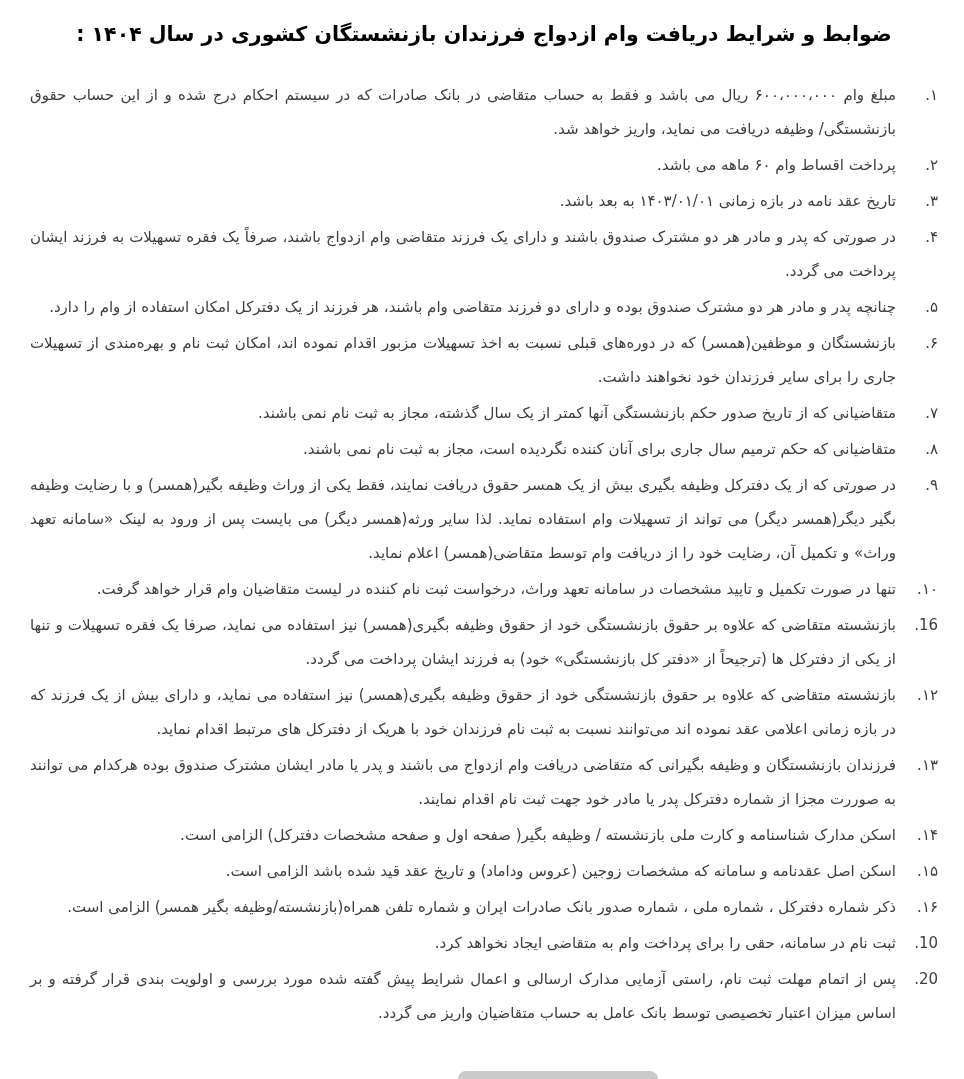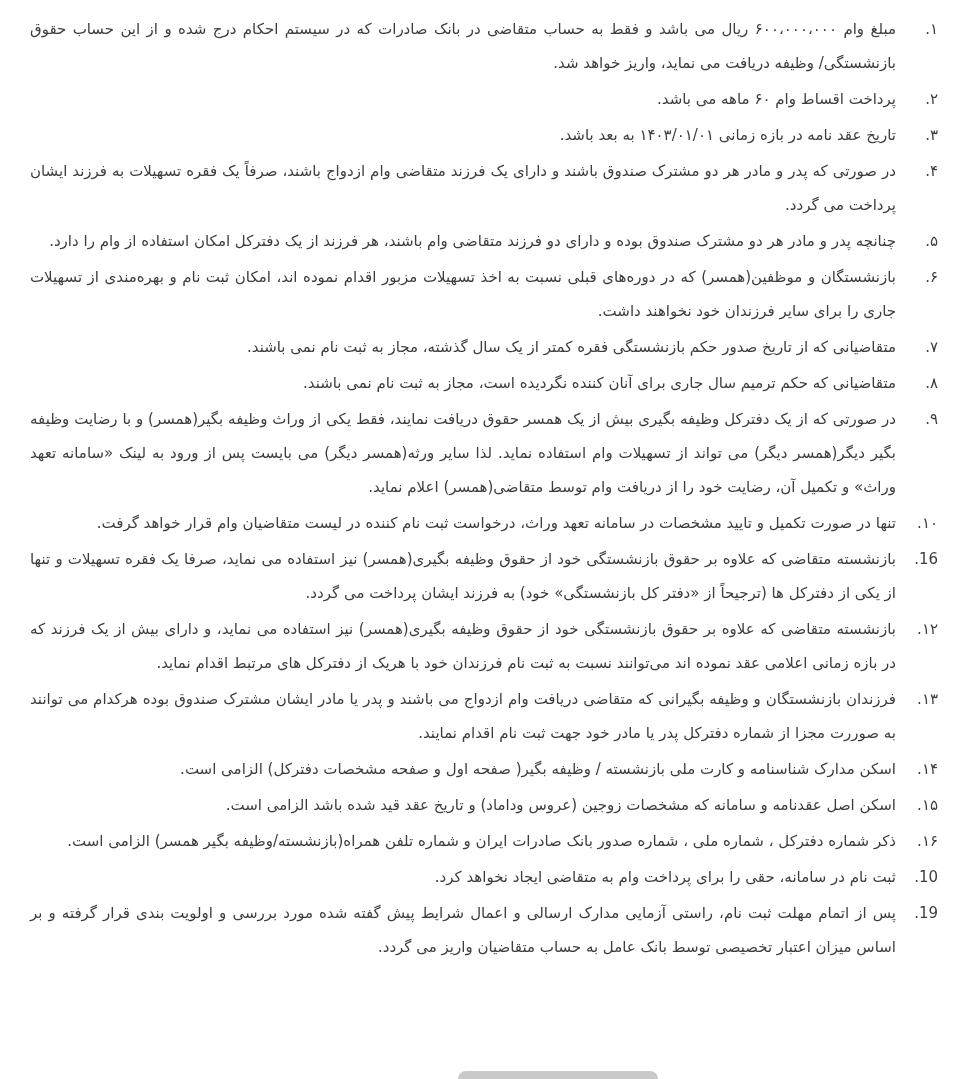--- a/index.html
+++ b/index.html
@@ -58,20 +58,21 @@
     width: 200px;
     height: 16px;
     border-radius: 8px;
     background: #c9c9c9;
   }
 </style>
 </head>
 <body>
 
 <div class="page">
+  <h1 class="doc-title">ضوابط و شرایط دریافت وام ازدواج فرزندان بازنشستگان کشوری در سال ۱۴۰۴ :</h1>
 
   <ol class="conditions-list" id="conditions-list">
       <li class="item">
         <span class="num">۱.</span>
         <div class="txt">مبلغ وام ۶۰۰،۰۰۰،۰۰۰ ریال می باشد و فقط به حساب متقاضی در بانک صادرات که در سیستم احکام درج شده و از این حساب حقوق بازنشستگی/ وظیفه دریافت می نماید، واریز خواهد شد.</div>
       </li>
       <li class="item">
         <span class="num">۲.</span>
         <div class="txt">پرداخت اقساط وام ۶۰ ماهه می باشد.</div>
       </li>
@@ -86,21 +87,21 @@
       <li class="item">
         <span class="num">۵.</span>
         <div class="txt">چنانچه پدر و مادر هر دو مشترک صندوق بوده و دارای دو فرزند متقاضی وام باشند، هر فرزند از یک دفترکل امکان استفاده از  وام را دارد.</div>
       </li>
       <li class="item">
         <span class="num">۶.</span>
         <div class="txt">بازنشستگان و موظفین(همسر) که در دوره‌های قبلی نسبت به اخذ تسهیلات مزبور اقدام نموده اند، امکان ثبت نام و بهره‌مندی از تسهیلات جاری را برای سایر فرزندان خود نخواهند داشت.</div>
       </li>
       <li class="item">
         <span class="num">۷.</span>
-        <div class="txt">متقاضیانی که از تاریخ صدور حکم بازنشستگی فقره کمتر از یک سال گذشته، مجاز به ثبت نام نمی باشند.</div>
+        <div class="txt">متقاضیانی که از تاریخ صدور حکم بازنشستگی آنها کمتر از یک سال گذشته، مجاز به ثبت نام نمی باشند.</div>
       </li>
       <li class="item">
         <span class="num">۸.</span>
         <div class="txt">متقاضیانی که حکم ترمیم سال جاری برای آنان کننده نگردیده است، مجاز به ثبت نام نمی باشند.</div>
       </li>
       <li class="item">
         <span class="num">۹.</span>
         <div class="txt">در صورتی که از یک دفترکل وظیفه بگیری بیش از یک همسر حقوق دریافت نمایند، فقط یکی از وراث وظیفه بگیر(همسر) و با رضایت وظیفه بگیر دیگر(همسر دیگر) می تواند از تسهیلات وام استفاده نماید. لذا سایر ورثه(همسر دیگر) می بایست پس از ورود به لینک «سامانه تعهد وراث» و تکمیل آن، رضایت خود را از دریافت وام توسط متقاضی(همسر) اعلام نماید.</div>
       </li>
       <li class="item">
@@ -129,19 +130,19 @@
       </li>
       <li class="item">
         <span class="num">۱۶.</span>
         <div class="txt">ذکر شماره دفترکل ، شماره ملی ، شماره صدور بانک صادرات ایران و شماره تلفن همراه(بازنشسته/وظیفه بگیر همسر) الزامی است.</div>
       </li>
       <li class="item">
         <span class="num">10.</span>
         <div class="txt">ثبت نام در سامانه، حقی را برای پرداخت وام به متقاضی ایجاد نخواهد کرد.</div>
       </li>
       <li class="item">
-        <span class="num">19.</span>
+        <span class="num">20.</span>
         <div class="txt">پس از اتمام مهلت ثبت نام، راستی آزمایی مدارک ارسالی و اعمال شرایط پیش گفته شده مورد بررسی و اولویت بندی قرار گرفته و بر اساس میزان اعتبار تخصیصی توسط بانک عامل به حساب متقاضیان واریز می گردد.</div>
       </li>
     </ol>
 
   <div class="bottom-partial"></div>
 </div>
 
 </body></html>

